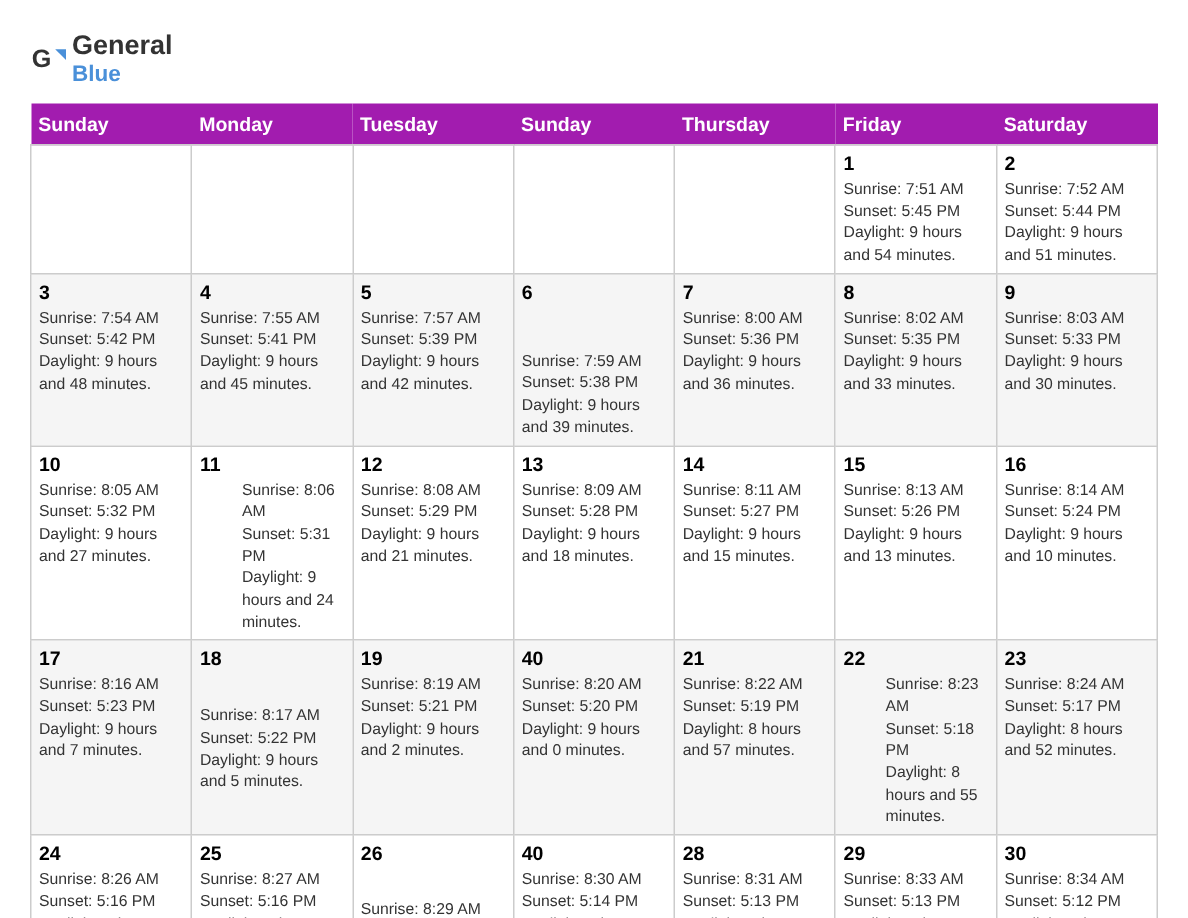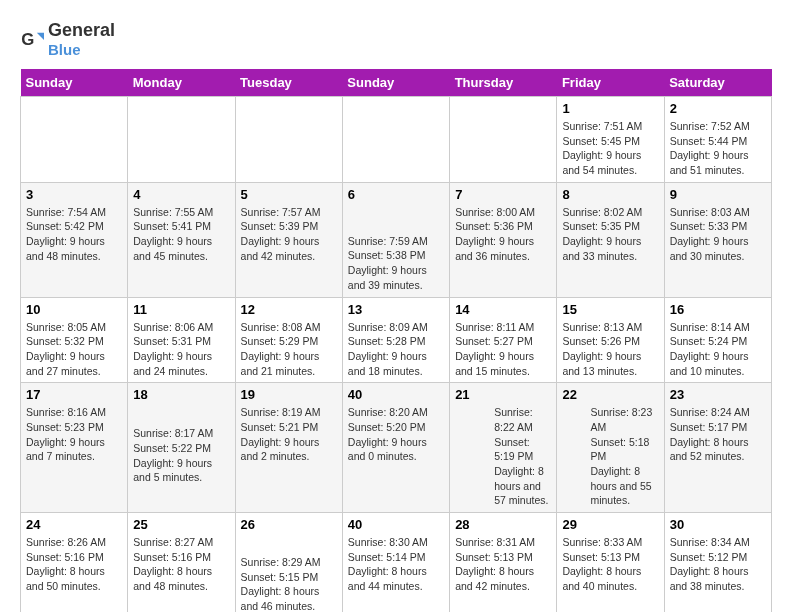--- a/index.html
+++ b/index.html
@@ -175,21 +175,21 @@
       </tr>
       <tr>
         <td>
           <span class="day-number">10</span>
           <div class="day-info" style="white-space: pre-line;">Sunrise: 8:05 AM
 Sunset: 5:32 PM
 Daylight: 9 hours and 27 minutes.</div>
         </td>
         <td>
           <span class="day-number">11</span>
-          <div class="day-info" style="white-space: pre-line;">Sunrise: 8:06 AM
+          <div class="day-info" style="white-space: pre-line; margin-left: 28px;">Sunrise: 8:06 AM
 Sunset: 5:31 PM
 Daylight: 9 hours and 24 minutes.</div>
         </td>
         <td>
           <span class="day-number">12</span>
           <div class="day-info" style="white-space: pre-line;">Sunrise: 8:08 AM
 Sunset: 5:29 PM
 Daylight: 9 hours and 21 minutes.</div>
         </td>
         <td>
@@ -237,21 +237,21 @@
 Daylight: 9 hours and 2 minutes.</div>
         </td>
         <td>
           <span class="day-number">40</span>
           <div class="day-info" style="white-space: pre-line;">Sunrise: 8:20 AM
 Sunset: 5:20 PM
 Daylight: 9 hours and 0 minutes.</div>
         </td>
         <td>
           <span class="day-number">21</span>
-          <div class="day-info" style="white-space: pre-line; margin-left: 39px;">Sunrise: 8:22 AM
+          <div class="day-info" style="white-space: pre-line;">Sunrise: 8:22 AM
 Sunset: 5:19 PM
 Daylight: 8 hours and 57 minutes.</div>
         </td>
         <td>
           <span class="day-number">22</span>
           <div class="day-info" style="white-space: pre-line; margin-left: 28px;">Sunrise: 8:23 AM
 Sunset: 5:18 PM
 Daylight: 8 hours and 55 minutes.</div>
         </td>
         <td>

